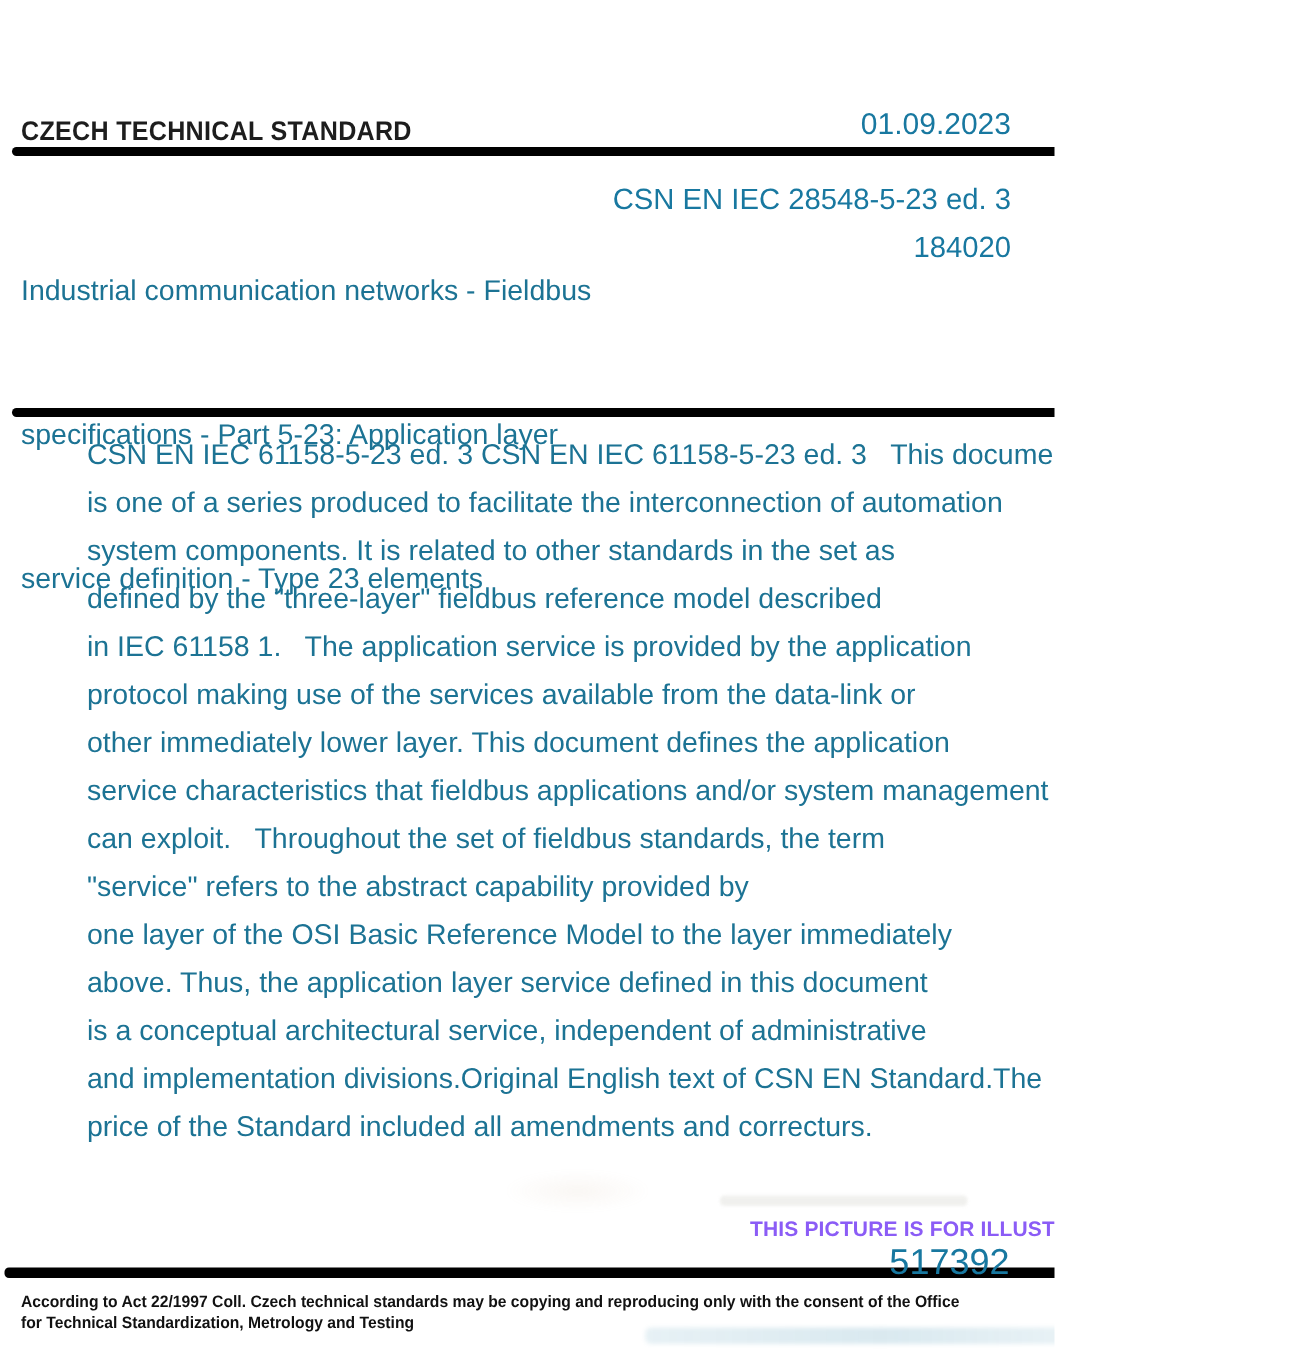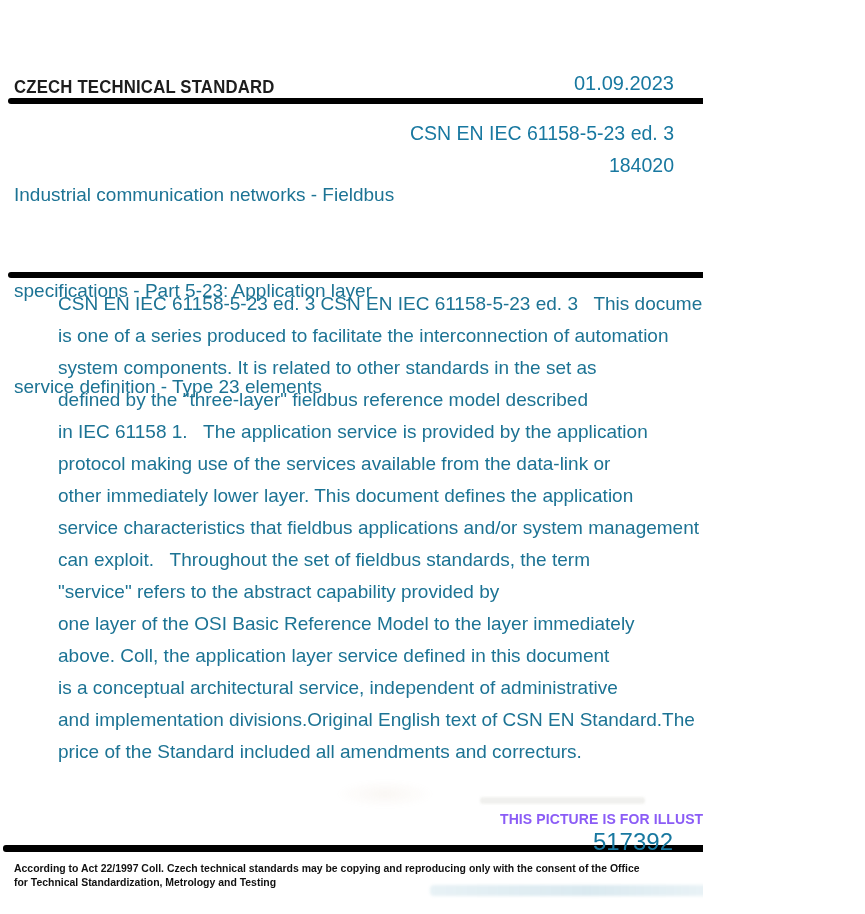--- a/index.html
+++ b/index.html
@@ -97,39 +97,39 @@
   <div class="abs issue-date">01.09.2023</div>
   <div class="abs rule rule-1"></div>
 
   <div class="abs standard-title">
     <div>Industrial communication networks - Fieldbus</div>
     <div>specifications - Part 5-23: Application layer</div>
     <div>service definition - Type 23 elements</div>
   </div>
 
   <div class="abs standard-ref">
-    <div>CSN EN IEC 61158-5-23 ed. 3</div>
+    <div>CSN EN IEC 28548-5-23 ed. 3</div>
     <div>184020</div>
   </div>
 
   <div class="abs rule rule-2"></div>
 
   <div class="abs abstract">
     <div>CSN EN IEC 61158-5-23 ed. 3 CSN EN IEC 61158-5-23 ed. 3   This document</div>
     <div>is one of a series produced to facilitate the interconnection of automation</div>
     <div>system components. It is related to other standards in the set as</div>
     <div>defined by the "three-layer" fieldbus reference model described</div>
     <div>in IEC 61158 1.   The application service is provided by the application</div>
     <div>protocol making use of the services available from the data-link or</div>
     <div>other immediately lower layer. This document defines the application</div>
     <div>service characteristics that fieldbus applications and/or system management</div>
     <div>can exploit.   Throughout the set of fieldbus standards, the term</div>
     <div>"service" refers to the abstract capability provided by</div>
     <div>one layer of the OSI Basic Reference Model to the layer immediately</div>
-    <div>above. Coll, the application layer service defined in this document</div>
+    <div>above. Thus, the application layer service defined in this document</div>
     <div>is a conceptual architectural service, independent of administrative</div>
     <div>and implementation divisions.Original English text of CSN EN Standard.The</div>
     <div>price of the Standard included all amendments and correcturs.</div>
   </div>
 
   <div class="abs ghost ghost-a"></div>
   <div class="abs ghost ghost-b"></div>
 
   <div class="abs illustration-note">THIS PICTURE IS FOR ILLUSTRATION ONLY</div>
 

